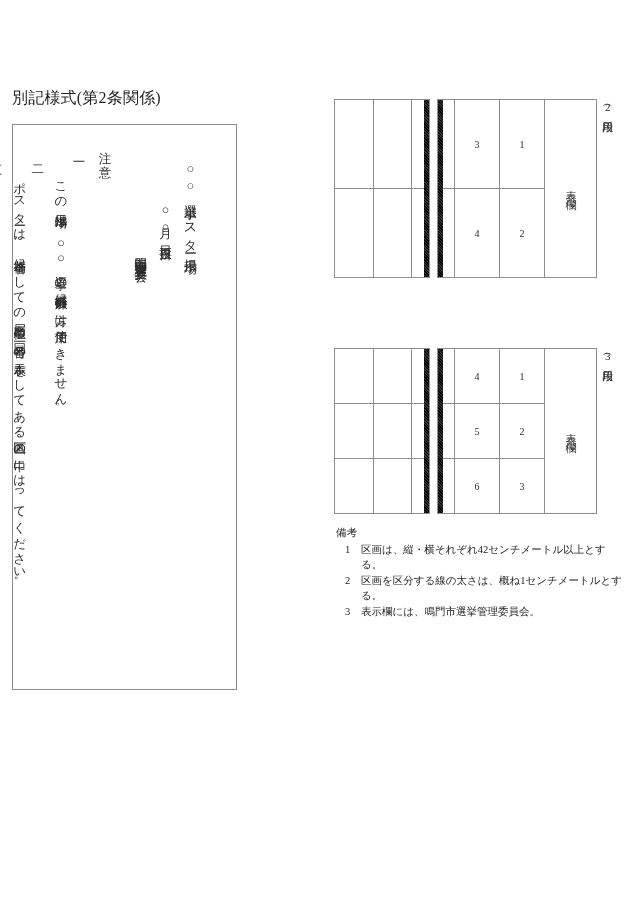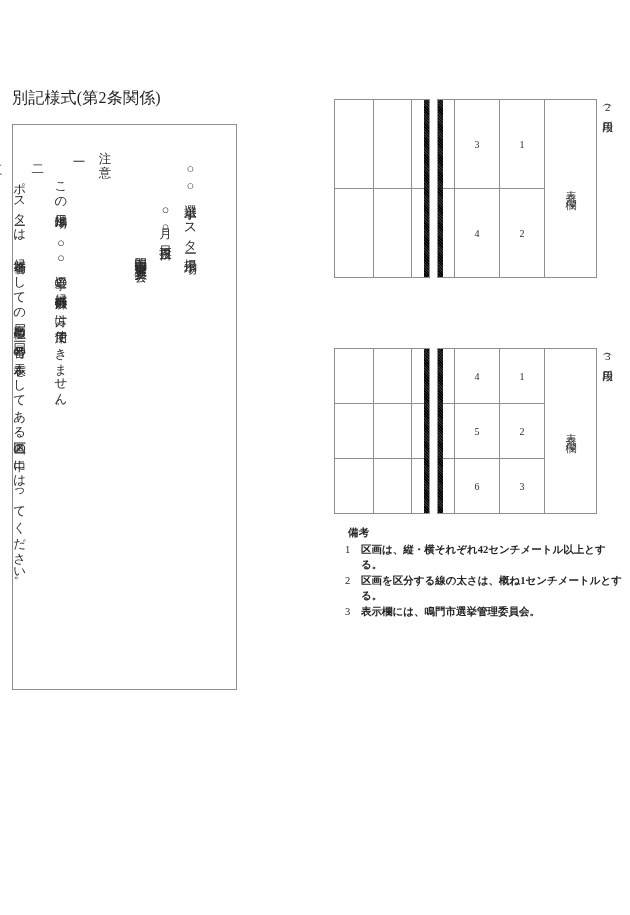--- a/index.html
+++ b/index.html
@@ -211,29 +211,29 @@
   
   .remarks {
     position: absolute;
     left: 336px;
     top: 525px;
     width: 288px;
     font-size: 10.5px;
     line-height: 1.48;
     color: #242424;
   }
-  .remarks-title { margin: 0 0 1px 12px; letter-spacing: 0.3px; font-weight: bold; }
+  .remarks-title { margin: 0 0 1px 0; letter-spacing: 0.3px; }
   .remark-row {
     display: flex;
     flex-direction: row;
     align-items: flex-start;
     padding-left: 9px;
   }
   .remark-num { flex: 0 0 16px; }
-  .remark-text { flex: 1 1 auto; text-indent: 0; font-weight: bold; }
+  .remark-text { flex: 1 1 auto; text-indent: 0; }
 </style>
 </head>
 <body>
 
 <div class="doc-header">別記様式(第2条関係)</div>
 
 <div class="poster-box">
   <div class="poster-inner">
 
     <div class="title-block">

